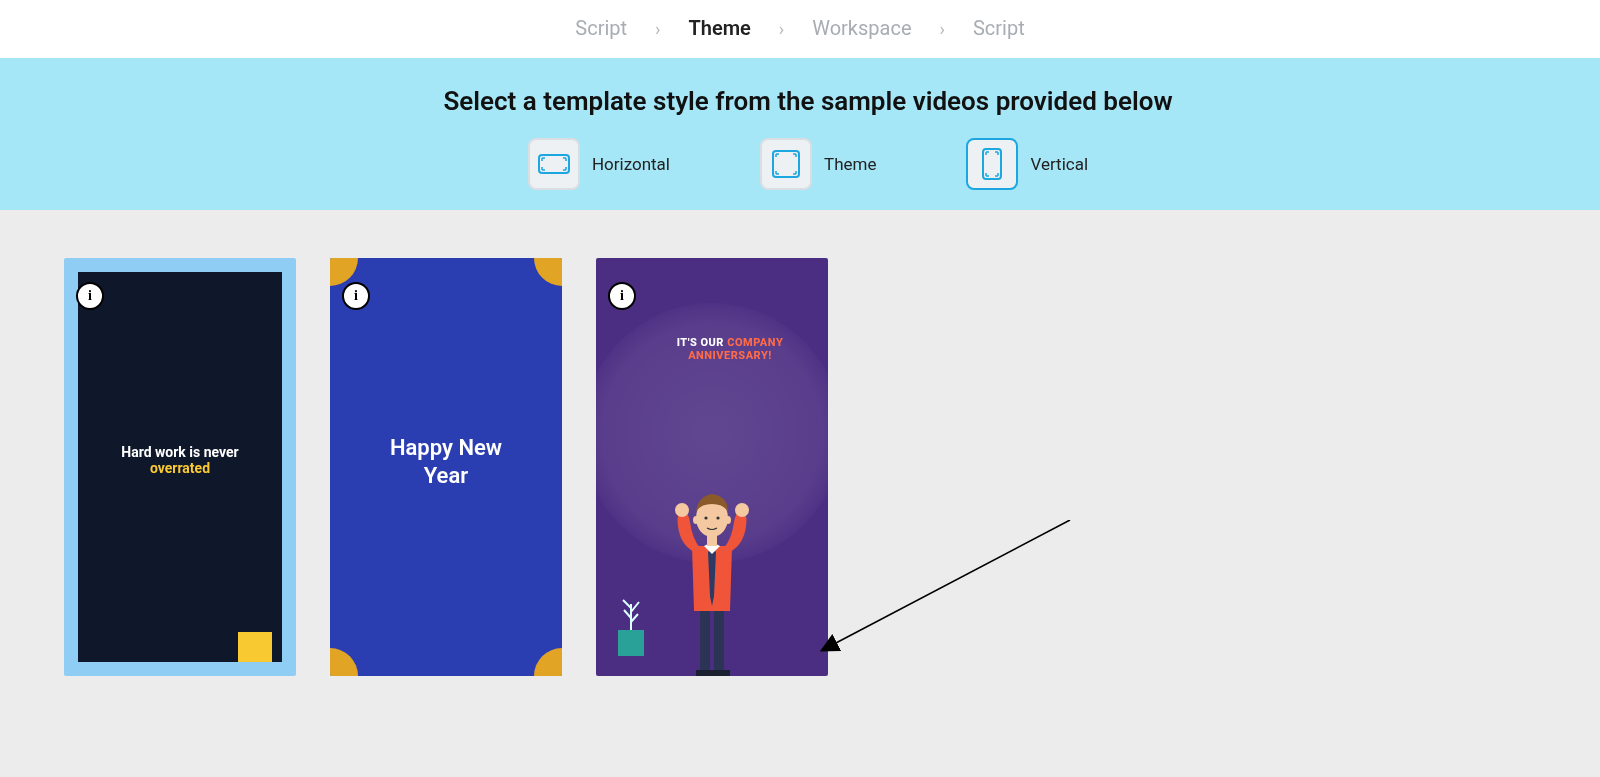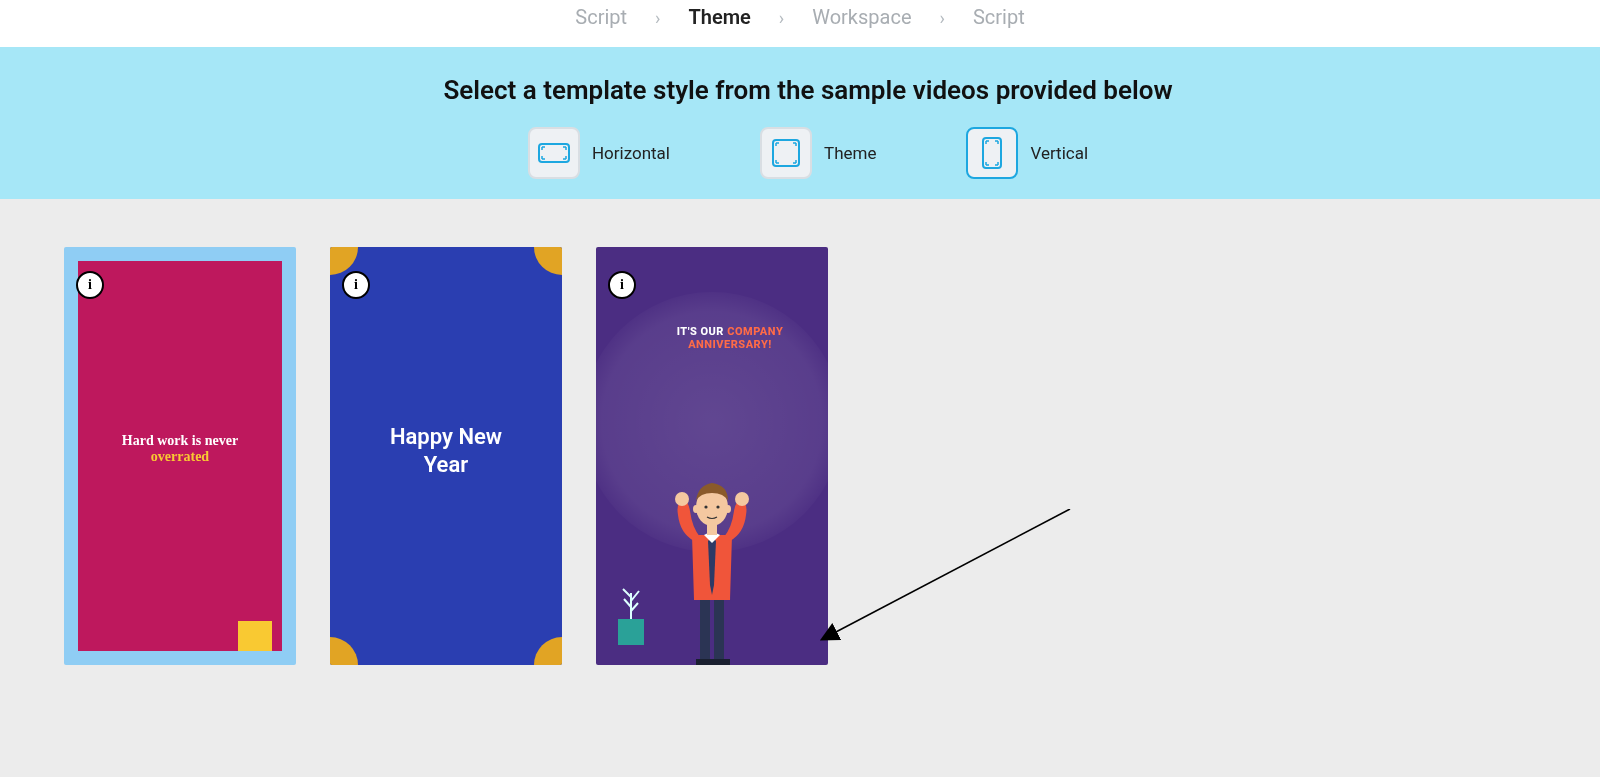--- a/index.html
+++ b/index.html
@@ -8,21 +8,21 @@
     background: #fff;
     width: 1600px;
     height: 777px;
     overflow: hidden;
   }
   .breadcrumb {
     display: flex;
     justify-content: center;
     align-items: center;
     gap: 28px;
-    padding: 5px 0 18px 0;
+    padding: 16px 0 18px 0;
     font-size: 20px;
     color: #a8adb2;
   }
   .breadcrumb .step { color: #a8adb2; }
   .breadcrumb .step.active { color: #222; font-weight: 600; }
   .breadcrumb .chev { color: #b5bbc0; font-size: 18px; }
   .banner {
     background: #a6e7f7;
     padding: 28px 0 20px 16px;
     text-align: center;
@@ -84,21 +84,21 @@
     align-items: center;
     justify-content: center;
     font-family: Georgia, serif;
     font-weight: bold;
     font-size: 14px;
     color: #000;
     z-index: 5;
   }
   
   .card1 { background: #8fcdf4; padding: 14px; }
-  .card1-inner { width:100%; height:100%; background:#be185d; position:relative;font-family:Liberation Serif, serif; }
+  .card1-inner { width:100%; height:100%; background:#0f172a; position:relative; }
   .card1-text {
     position:absolute; top:44%; left:0; right:0;
     text-align:center; color:#fff; font-size:14px; font-weight:700;
   }
   .card1-text .hl { color:#f9c932; }
   .card1-square {
     position:absolute; bottom:0; right:10px;
     width:34px; height:30px; background:#f9c932;
   }
   

